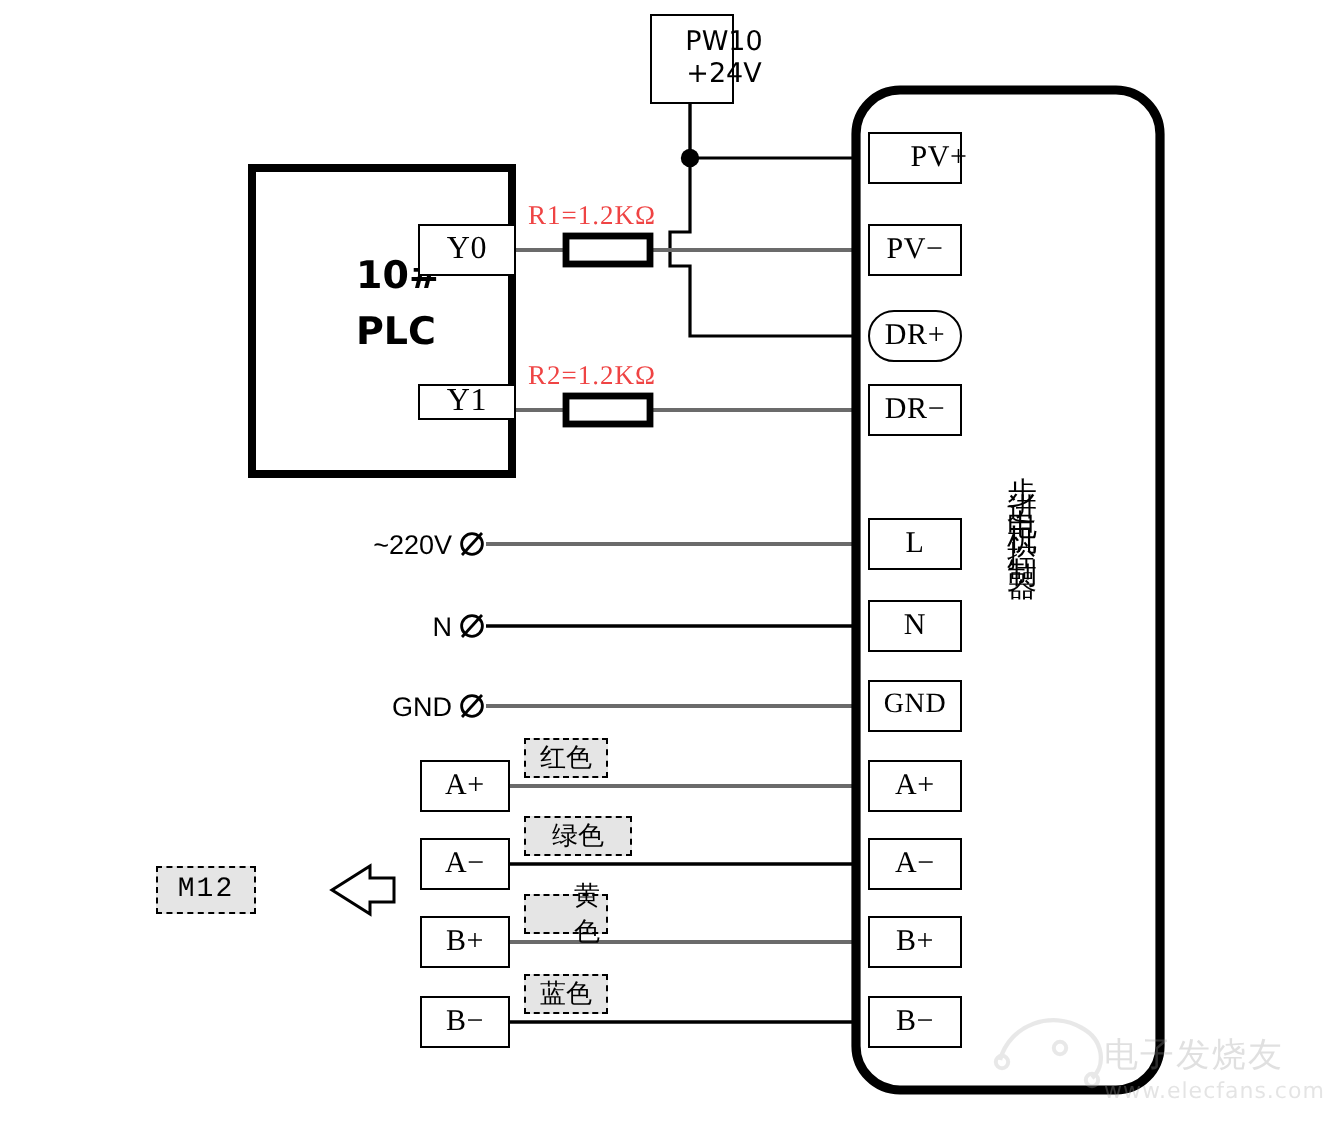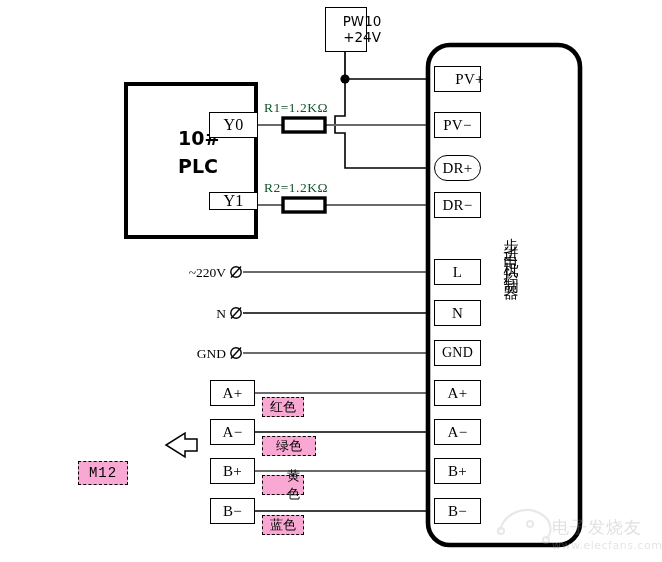--- a/index.html
+++ b/index.html
@@ -33,28 +33,27 @@
     align-items: center;
     justify-content: center;
     font-family: "Liberation Serif", "DejaVu Serif", serif;
     letter-spacing: 0.3px;
   }
   
   .dashbox {
     position: absolute;
     box-sizing: border-box;
     border: 1.3px dashed #000;
-    background: #f9a8d4;
+    background: #e5e5e5;
     color: #000;
     display: flex;
     align-items: center;
     justify-content: center;
     font-family: "DejaVu Sans", sans-serif;
     font-size: 13px;
-    margin-top: 28px;
   }
   .dashbox.mono {
     font-family: "Liberation Mono", "DejaVu Sans Mono", monospace;
     font-size: 14px;
     letter-spacing: 1px;
   }
   
   #plc-box {
     position: absolute;
     box-sizing: border-box;
@@ -83,27 +82,27 @@
     font-size: 13.5px;
     color: #000;
     line-height: 1.15;
     padding-left: 32px;
   }
   
   .res-label {
     position: absolute;
     font-family: "Liberation Serif", "DejaVu Serif", serif;
     font-size: 13.5px;
-    color: #14532d;
+    color: #ef4444;
     letter-spacing: 0.5px;
   }
   
   .src-label {
     position: absolute;
-    font-family: Liberation Serif, serif;
+    font-family: Liberation Sans, sans-serif;
     font-size: 13.5px;
     color: #000;
     text-align: right;
   }
   
   #ctrl-caption {
     position: absolute;
     font-family: "DejaVu Sans", sans-serif;
     font-size: 15px;
     color: #000;

